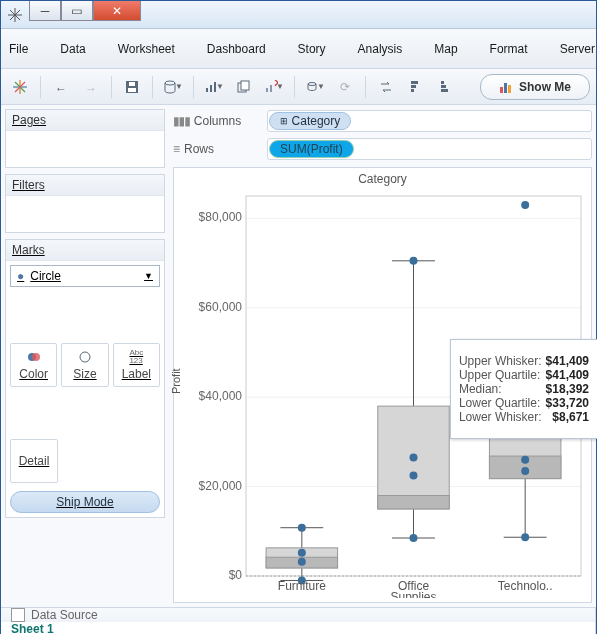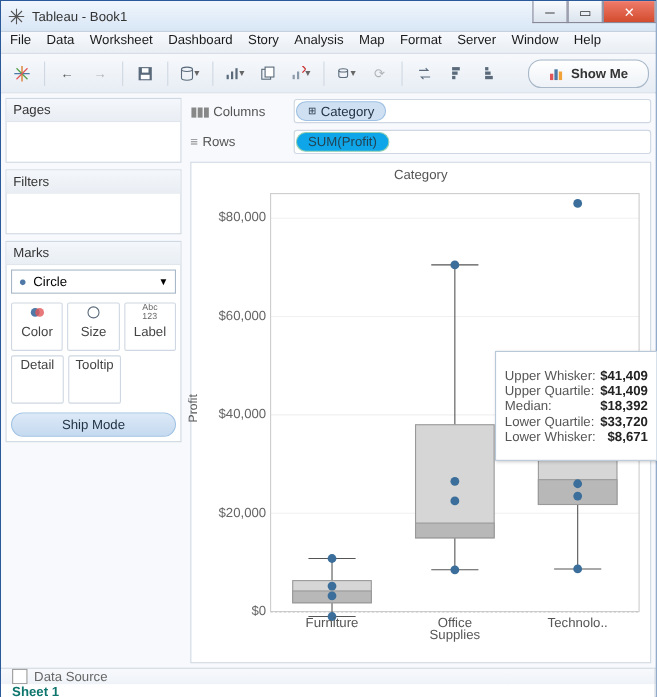--- a/index.html
+++ b/index.html
@@ -4,37 +4,37 @@
 <style>
   * { box-sizing: border-box; margin: 0; padding: 0; font-family: "Segoe UI", Tahoma, sans-serif; font-size: 12px; }
   body { background: #e8f0f8; width: 597px; height: 634px; overflow: hidden; }
   .window { width: 597px; height: 634px; border: 1px solid #2a5a9a; background: #fff; display: flex; flex-direction: column; }
   .titlebar { height: 28px; background: linear-gradient(#f0f6fd,#d8e6f5); display: flex; align-items: center; padding-left: 6px; border-bottom: 1px solid #b8c8d8; }
   .titlebar .icon { width: 16px; height: 16px; margin-right: 6px; display:flex;align-items:center;justify-content:center;}
   .titlebar .title { flex: 1; color: #333; }
   .winbtns { display: flex; height: 22px; align-self: flex-start; }
   .winbtn { width: 32px; height: 20px; border: 1px solid #889; border-top:none; background: linear-gradient(#f8fafd,#dbe4ee); display:flex;align-items:center;justify-content:center; color:#333;}
   .winbtn.close { width: 48px; background: linear-gradient(#ef7b6a,#d34c2f); color:#fff;}
-  .menubar { height: 20px; background: linear-gradient(#f7f9fc,#e9eef4); border-bottom: 1px solid #cfd8e2; display: flex; align-items: flex-start; padding: 0 8px; gap: 14px; }
+  .menubar { height: 40px; background: linear-gradient(#f7f9fc,#e9eef4); border-bottom: 1px solid #cfd8e2; display: flex; align-items: center; padding: 0 8px; gap: 32px; }
   .menubar span { color: #1a1a1a; cursor: default; }
   .toolbar { height: 36px; background: linear-gradient(#f7f9fc,#e7edf4); border-bottom: 1px solid #cfd8e2; display: flex; align-items: center; padding: 0 6px; gap: 4px; }
   .tbtn { width: 26px; height: 26px; border: 1px solid transparent; border-radius: 3px; display:flex;align-items:center;justify-content:center; color:#555;}
   .tsep { width: 1px; height: 22px; background: #cfd8e2; margin: 0 3px; }
   .tdrop { width:8px; display:inline-block; color:#666; font-size:8px; margin-left:-2px;}
   .showme { margin-left: auto; height: 26px; padding: 0 18px; border: 1px solid #a8b8c8; border-radius: 12px; background: linear-gradient(#fff,#eef2f7); display:flex;align-items:center;gap:6px; font-weight:bold; color:#333;}
   .content { flex:1; display:flex; background:#f7f9fc; }
   .leftcol { width: 168px; padding: 4px; display:flex; flex-direction:column; gap:6px;}
-  .panel { border:1px solid #cfd8e2; background:#fff; }
+  .panel { border:1px solid #cfd8e2; background:#fff;text-decoration:underline; }
   .panel-hd { background: linear-gradient(#f4f7fb,#e9eef4); padding: 3px 6px; color:#333; border-bottom:1px solid #e0e6ec;}
   .panel-body { padding: 4px; }
   .pages .panel-body, .filters .panel-body { height: 36px; }
   .marks-select { margin: 4px; height: 22px; border:1px solid #a8b8c8; background:#fff; display:flex; align-items:center; padding:0 6px; gap:6px;}
   .marks-select .arrow { margin-left:auto; font-size:9px;}
   .cards { display:flex; gap:4px; padding:4px; }
-  .card { flex:1; border:1px solid #cfd8e2; border-radius:2px; background:#fff; height:44px; display:flex; flex-direction:column; align-items:center; gap:2px; font-size:11px; color:#444;}
+  .card { flex:1; border:1px solid #cfd8e2; border-radius:2px; background:#fff; height:44px; display:flex; flex-direction:column; align-items:center; justify-content:center; gap:2px; font-size:11px; color:#444;margin-top:48px;}
   .card .cicon { height:16px; display:flex;align-items:center;justify-content:center;}
   .cards2 { display:flex; gap:4px; padding:0 4px 4px; }
   .pill-ship { margin:4px; height:22px; border-radius:11px; background: linear-gradient(#dce9f7,#c5daf0); border:1px solid #9fc1e3; display:flex;align-items:center;justify-content:center; color:#234; font-size:11px;}
   .rightcol { flex:1; display:flex; flex-direction:column; padding:4px; gap:4px; position:relative;}
   .shelf { display:flex; align-items:center; gap:6px; height:24px;}
   .shelf-label { width:88px; display:flex; align-items:center; gap:4px; color:#555;}
   .shelf-track { flex:1; height:22px; border:1px solid #cfd8e2; background:#fff; border-radius:3px; display:flex; align-items:center; padding:1px;}
   .pill { height:18px; border-radius:9px; padding:0 10px; display:flex;align-items:center; gap:4px; font-size:11px;}
   .pill.cat { background:#cfe0f3; border:1px solid #9fc1e3; color:#234;}
   .pill.sum { background:#0ea5e9; border:1px solid #94cfb2; color:#245;text-align:center;}
@@ -61,21 +61,20 @@
     <span class="icon">
       <svg class="logo-svg" viewBox="0 0 16 16">
           <g stroke="#555" stroke-width="1">
             <line x1="8" y1="1" x2="8" y2="15"></line>
             <line x1="1" y1="8" x2="15" y2="8"></line>
             <line x1="3" y1="3" x2="13" y2="13"></line>
             <line x1="13" y1="3" x2="3" y2="13"></line>
           </g>
         </svg>
     </span>
-    <span class="title">Tableau - Book1</span>
     <div class="winbtns">
       <div class="winbtn">─</div>
       <div class="winbtn">▭</div>
       <div class="winbtn close">✕</div>
     </div>
   </div>
 
   <div class="menubar">
     <span>File</span>
     <span>Data</span>
@@ -218,23 +217,20 @@
               <span>Size</span>
             </div>
           <div class="card">
               <span class="cicon" style="font-size:8px;color:#666;line-height:1">Abc<br>123</span>
               <span>Label</span>
             </div>
         </div>
         <div class="cards2">
           <div class="card" style="flex:0 0 48px">
               <span>Detail</span>
-            </div>
-          <div class="card" style="flex:0 0 48px">
-              <span>Tooltip</span>
             </div>
         </div>
         <div class="pill-ship">
             <span>Ship Mode</span>
           </div>
       </div>
     </div>
 
     <div class="rightcol">
       <div class="shelf">

